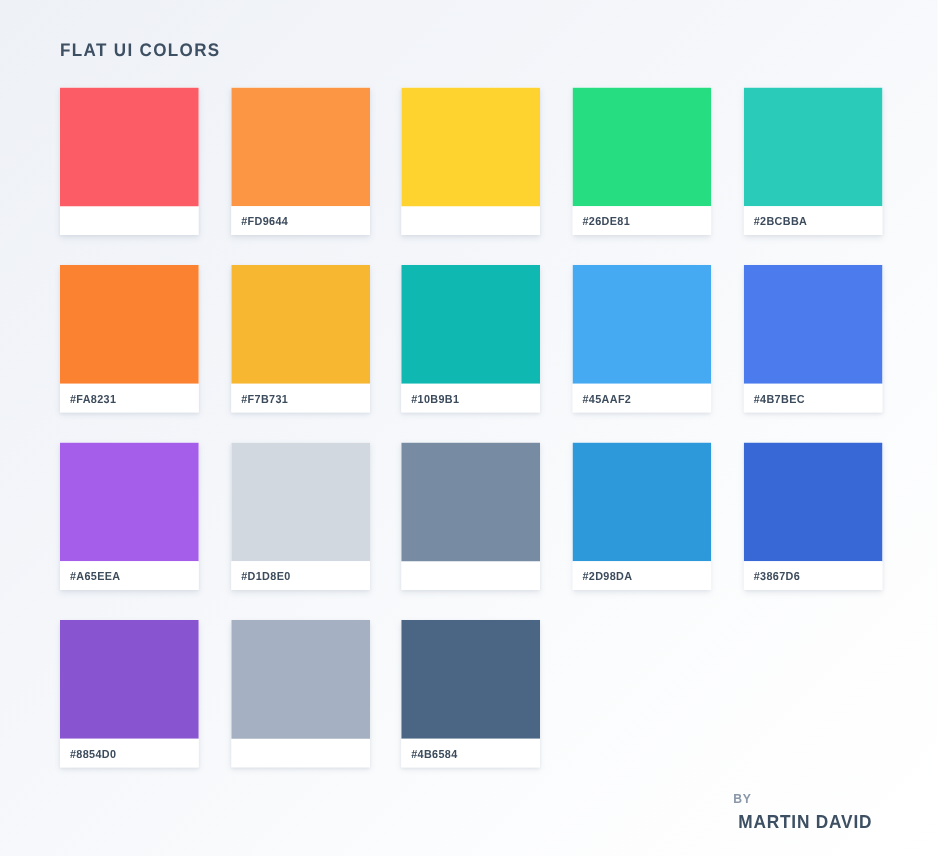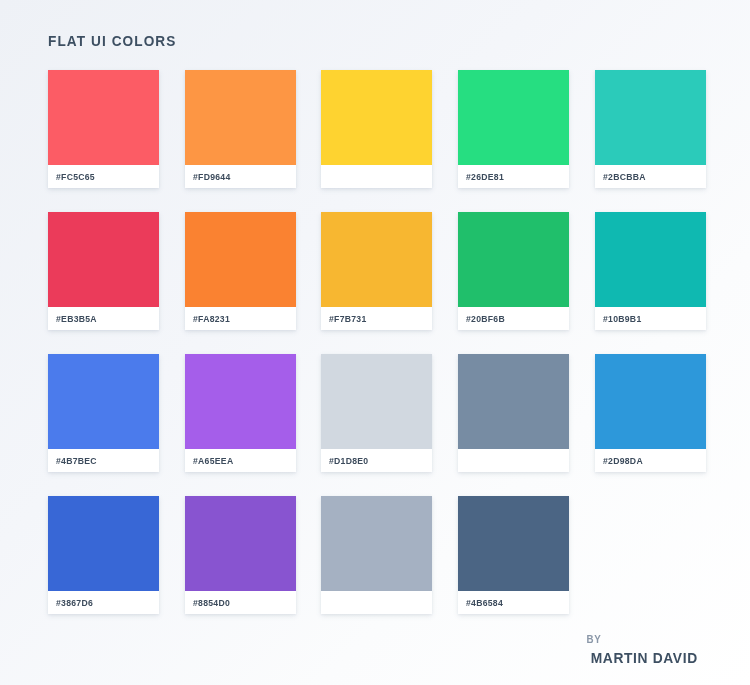--- a/index.html
+++ b/index.html
@@ -120,23 +120,20 @@
 </head>
 <body>
 
 <div class="page">
 
   <div class="page-title">FLAT UI COLORS</div>
 
   <div class="grid">
       <div class="swatch-card">
         <div class="swatch-color" style="background-color: rgb(252, 92, 101);"></div>
-        <div class="swatch-label">
-          <span class="swatch-label-text">#FC5C65</span>
-        </div>
       </div>
       <div class="swatch-card">
         <div class="swatch-color" style="background-color: rgb(253, 150, 68);"></div>
         <div class="swatch-label">
           <span class="swatch-label-text">#FD9644</span>
         </div>
       </div>
       <div class="swatch-card">
         <div class="swatch-color" style="background-color: rgb(254, 211, 48);"></div>
       </div>
@@ -146,47 +143,41 @@
           <span class="swatch-label-text">#26DE81</span>
         </div>
       </div>
       <div class="swatch-card">
         <div class="swatch-color" style="background-color: rgb(43, 203, 186);"></div>
         <div class="swatch-label">
           <span class="swatch-label-text">#2BCBBA</span>
         </div>
       </div>
       <div class="swatch-card">
-        <div class="swatch-color" style="background-color: rgb(235, 59, 90);"></div>
-        <div class="swatch-label">
-          <span class="swatch-label-text">#EB3B5A</span>
-        </div>
-      </div>
-      <div class="swatch-card">
         <div class="swatch-color" style="background-color: rgb(250, 130, 49);"></div>
         <div class="swatch-label">
           <span class="swatch-label-text">#FA8231</span>
         </div>
       </div>
       <div class="swatch-card">
         <div class="swatch-color" style="background-color: rgb(247, 183, 49);"></div>
         <div class="swatch-label">
           <span class="swatch-label-text">#F7B731</span>
         </div>
       </div>
       <div class="swatch-card">
-        <div class="swatch-color" style="background-color: rgb(32, 191, 107);"></div>
-        <div class="swatch-label">
-          <span class="swatch-label-text">#20BF6B</span>
-        </div>
-      </div>
-      <div class="swatch-card">
         <div class="swatch-color" style="background-color: rgb(15, 185, 177);"></div>
         <div class="swatch-label">
           <span class="swatch-label-text">#10B9B1</span>
+        </div>
+      </div>
+      <div class="swatch-card">
+        <div class="swatch-color" style="background-color: rgb(69, 170, 242);"></div>
+        <div class="swatch-label">
+          <span class="swatch-label-text">#45AAF2</span>
         </div>
       </div>
       <div class="swatch-card">
         <div class="swatch-color" style="background-color: rgb(75, 123, 236);"></div>
         <div class="swatch-label">
           <span class="swatch-label-text">#4B7BEC</span>
         </div>
       </div>
       <div class="swatch-card">
         <div class="swatch-color" style="background-color: rgb(165, 94, 234);"></div>

